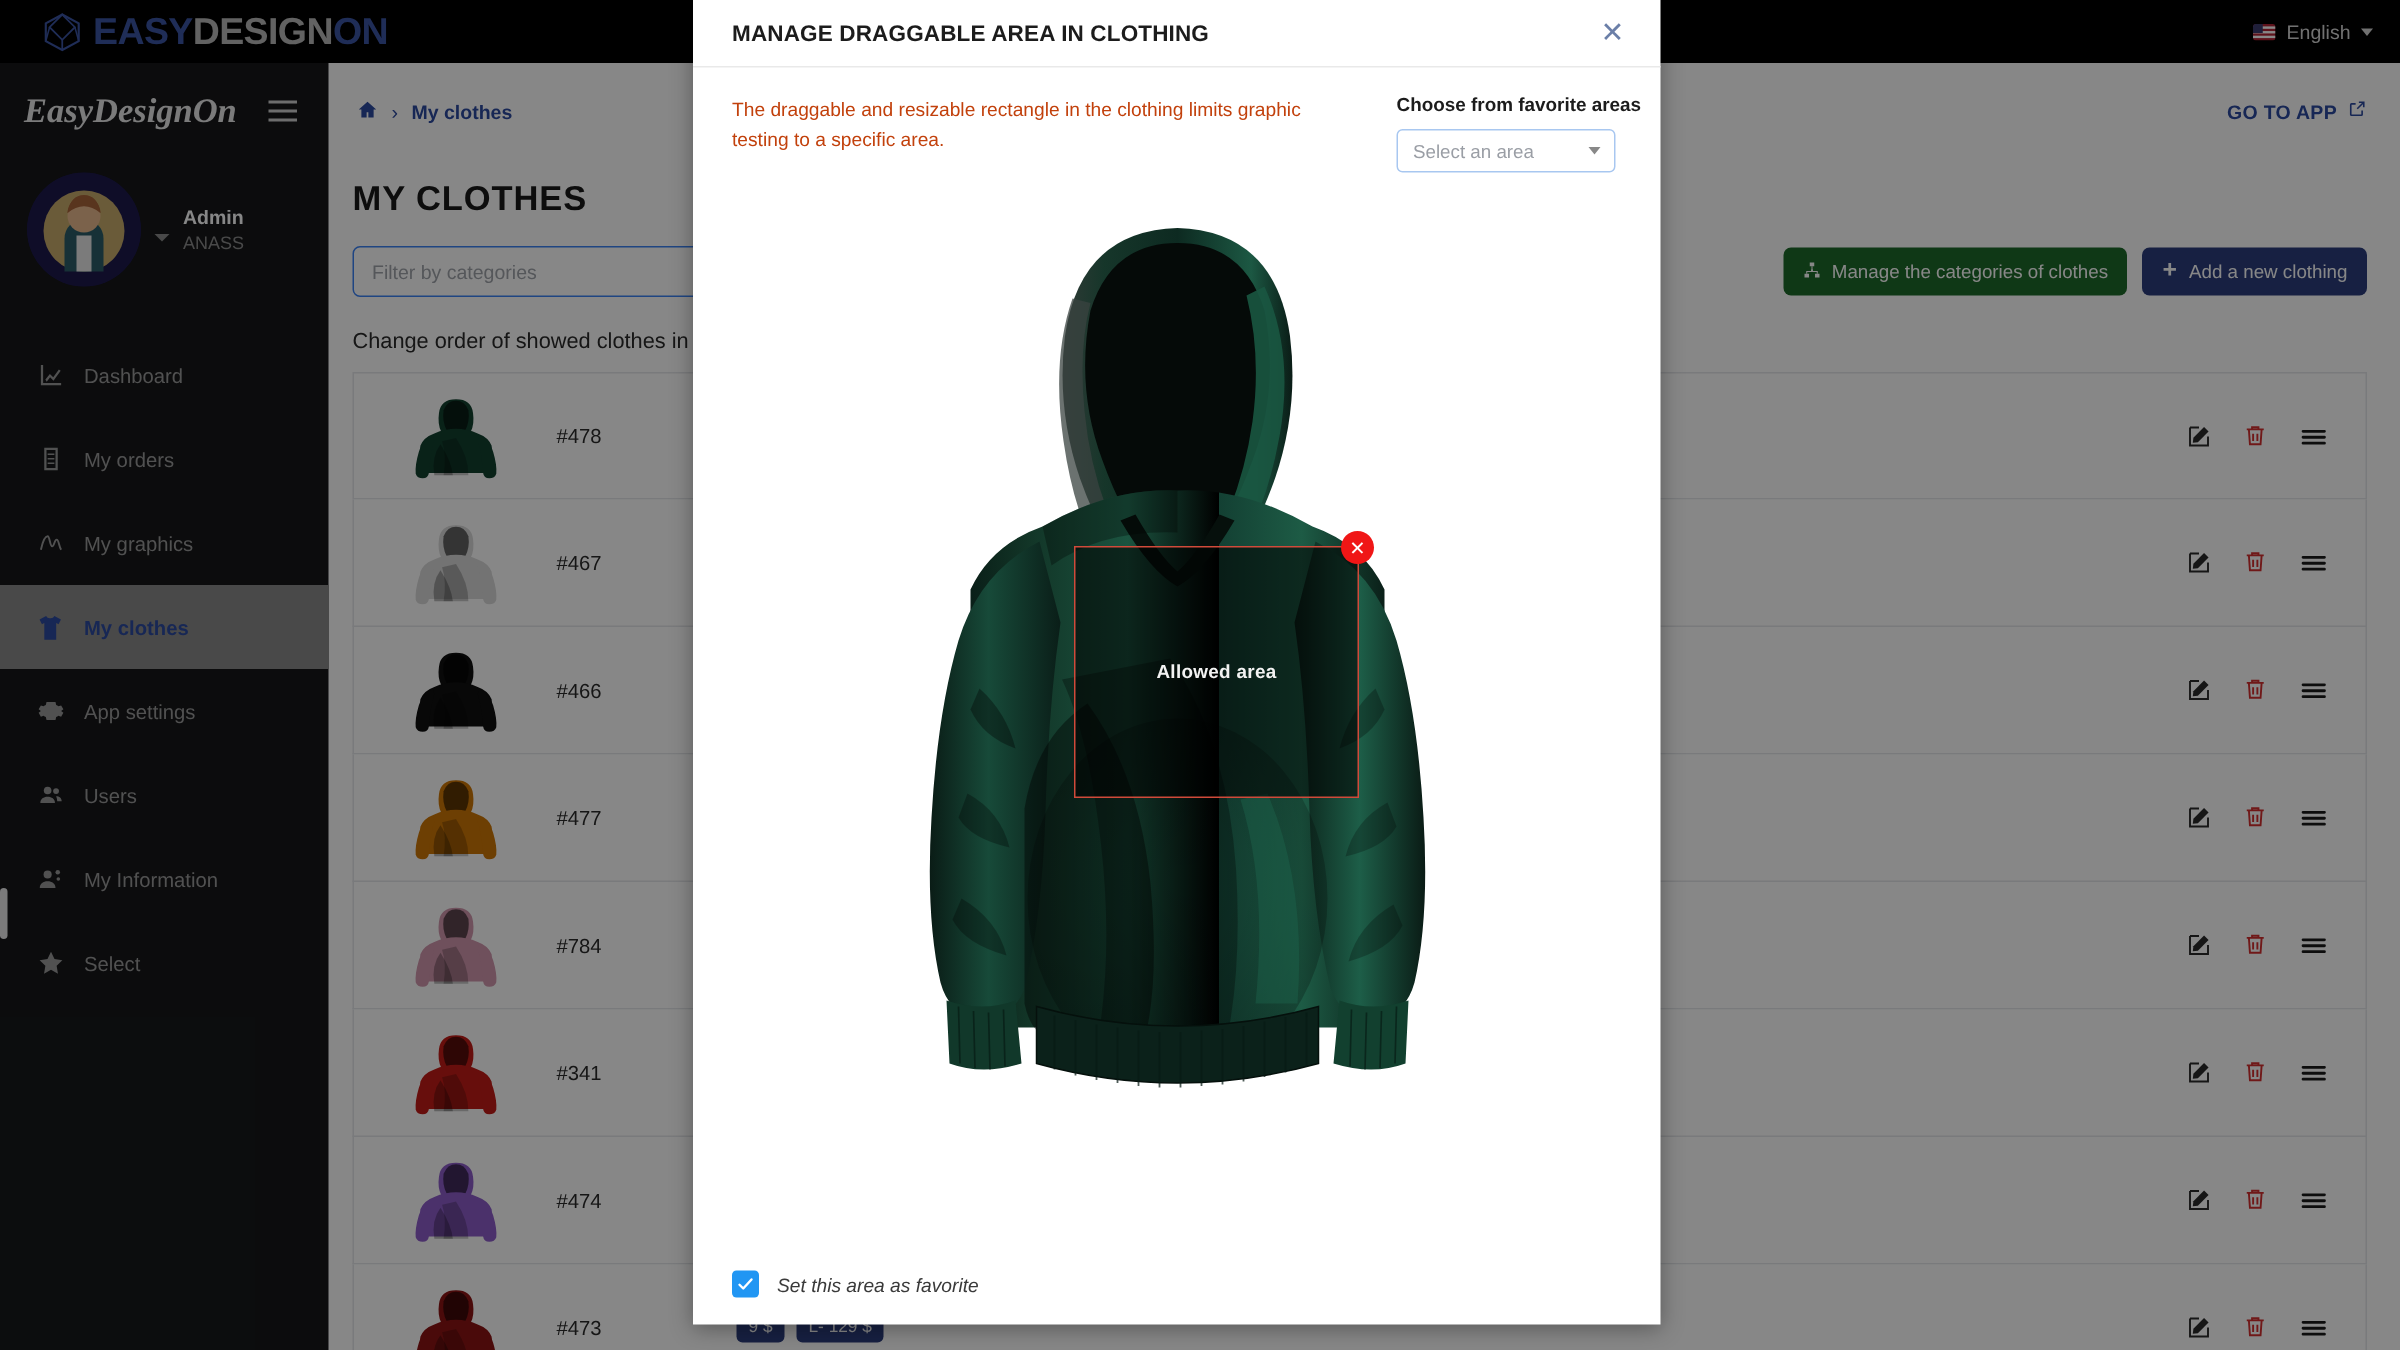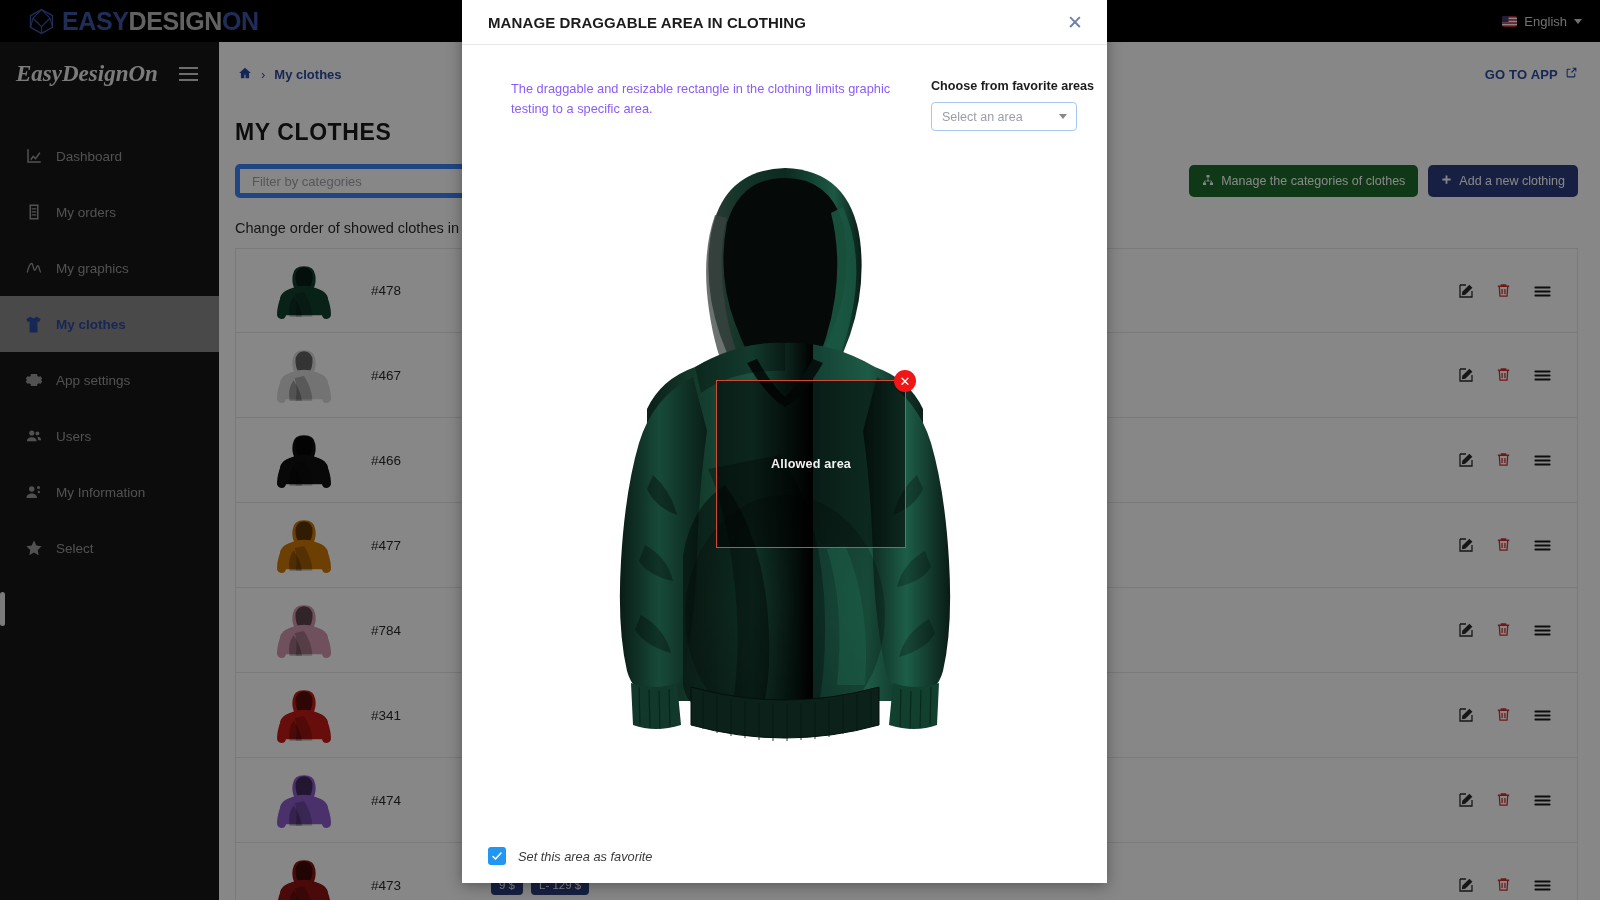--- a/index.html
+++ b/index.html
@@ -83,21 +83,21 @@
   .crumbbar { height: 64px; display:flex; align-items:center; justify-content:space-between; padding: 0 22px 0 19px; }
   .crumb { display:flex; align-items:center; gap: 9px; font-size: 13px; color: #2d4ba0; font-weight: 600; }
   .crumb .home { color:#2d4ba0; font-size: 14px; }
   .crumb .sep { color:#2d4ba0; font-size: 13px; font-weight: 400; }
   .goto { display:flex; align-items:center; gap:7px; color:#2d4ba0; font-size:13px; font-weight:600; letter-spacing:0.2px; }
 
   .page-title { font-size: 23px; font-weight: 700; color: #1a1a1a; letter-spacing: 0.6px; padding: 13px 0 0 16px; }
 
   .filterbar { display:flex; align-items:center; justify-content: space-between; padding: 18px 22px 0 16px; }
   .filter-input {
-    width: 420px; height: 34px; border: 5px solid #3b82f6; border-radius: 5px;
+    width: 420px; height: 34px; border: 1px solid #3b82f6; border-radius: 5px;
     background: #fff; color: #a0a4ab; font-size: 13px; padding: 0 12px;
     display:flex; align-items:center;
   }
   .btnrow { display:flex; gap: 10px; }
   .btn { height: 32px; border-radius: 5px; display:flex; align-items:center; gap:7px; padding: 0 13px; font-size: 12.5px; color:#fff; cursor:pointer; }
   .btn-green { background: #1d6a2a; margin-left: 14px; }
   .btn-blue  { background: #2c3e7e; }
 
   .reorder-note { font-size: 14.5px; color: #2b2b2b; padding: 22px 0 0 16px; }
 
@@ -119,33 +119,32 @@
 
   
   .overlay {
     position: absolute; left:0; top:0; width: 1600px; height: 900px;
     background: rgba(0,0,0,0.47); z-index: 20;
   }
   .modal {
     position: absolute; left: 462px; top: 0; width: 645px; height: 883px;
     background: #ffffff; z-index: 30; display: flex; flex-direction: column;
     box-shadow: 0 3px 14px rgba(0,0,0,0.35);
-    gap: 16px;
   }
   .modal-head {
     height: 45px; flex: none; display:flex; align-items:center; justify-content:space-between;
     padding: 0 18px 0 26px; border-bottom: 1px solid #e9e9e9;
   }
   .modal-title { font-size: 15px; font-weight: 700; color:#1c1c1c; letter-spacing: 0.1px; }
   .modal-x { color:#6b7fa8; font-size: 19px; line-height:1; cursor:pointer; font-weight: 300; padding: 2px 6px; }
 
   .modal-body { flex: 1; padding: 18px 26px 0 26px; position: relative; overflow: hidden; }
 
   .body-top { display: flex; gap: 26px; }
-  .body-desc { width: 444px; font-size: 12.8px; line-height: 1.55; color: #8b5cf6; margin-left: 23px; }
+  .body-desc { width: 444px; font-size: 12.8px; line-height: 1.55; color: #c2410c; }
   .fav-col { width: 150px; }
   .fav-label { font-size: 12.6px; font-weight: 700; color: #1c1c1c; white-space: nowrap; }
   .fav-select {
     margin-top: 9px; width: 146px; height: 29px;
     border: 1px solid #a8c7f0; border-radius: 4px; background: #fff;
     display:flex; align-items:center; justify-content: space-between;
     padding: 0 9px 0 10px; font-size: 12.5px; color: #9a9ea5; cursor:pointer;
   }
   .sel-caret { width:0;height:0;border-left:4.5px solid transparent;border-right:4.5px solid transparent;border-top:5px solid #888; }
 
@@ -221,20 +220,38 @@
   <div class="sidebar">
     <div class="side-head">
       <span class="side-title">EasyDesignOn</span>
       <span class="burger">
           <span></span>
           <span></span>
           <span></span>
         </span>
     </div>
 
+    <div class="profile">
+      <span class="avatar">
+        <svg width="76" height="76" viewBox="0 0 76 76">
+          <circle cx="38" cy="38" r="38" fill="#1e1a4d"></circle>
+          <circle cx="38" cy="39" r="27" fill="#c9ad6d"></circle>
+          <path d="M38 31 a13 13 0 0 1 13 13 v22 h-26 v-22 a13 13 0 0 1 13 -13 z" fill="#2c5d69"></path>
+          <rect x="33" y="42" width="10" height="24" fill="#e8e8e8"></rect>
+          <circle cx="38" cy="29" r="11" fill="#e8b98f"></circle>
+          <path d="M27 27 a11 11 0 0 1 22 0 l-2 -2 a13 13 0 0 0 -18 0 z" fill="#a9643a"></path>
+          <path d="M27 27 q11 -9 22 0 q-2 -12 -11 -12 q-9 0 -11 12 z" fill="#a9643a"></path>
+        </svg>
+      </span>
+      <span class="chev-down"></span>
+      <span>
+        <div class="pname">Admin</div>
+        <div class="psub">ANASS</div>
+      </span>
+    </div>
 
     <div class="nav">
       <div class="nav-item">
         <span class="nico">
           <svg width="18" height="18" viewBox="0 0 24 24">
               <path d="M3 3v18h18v-2H5V3H3zm4 13l4-5 3 3 5-7 1.6 1.2-6.4 8.8-3-3-3 4z"></path>
             </svg>
         </span>
         <span>Dashboard</span>
       </div>

